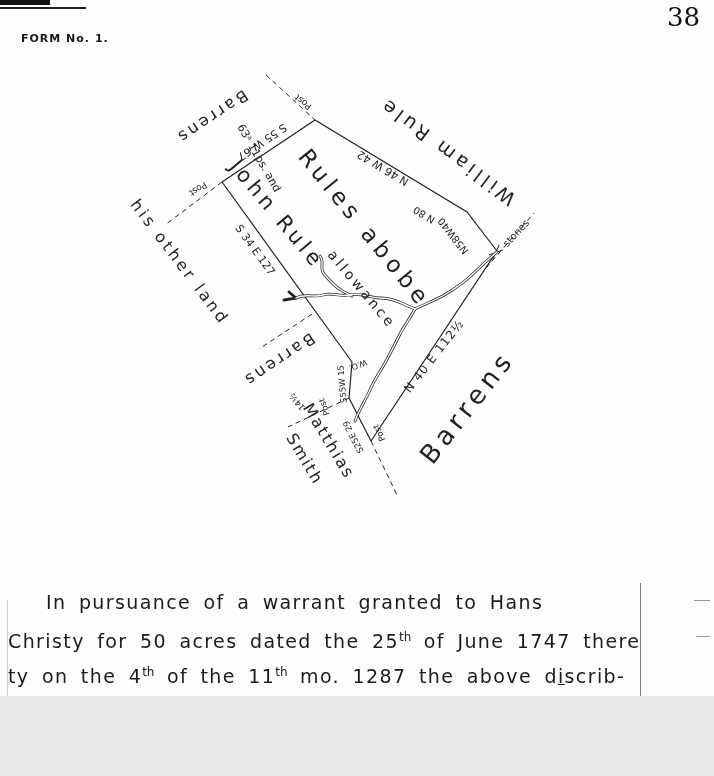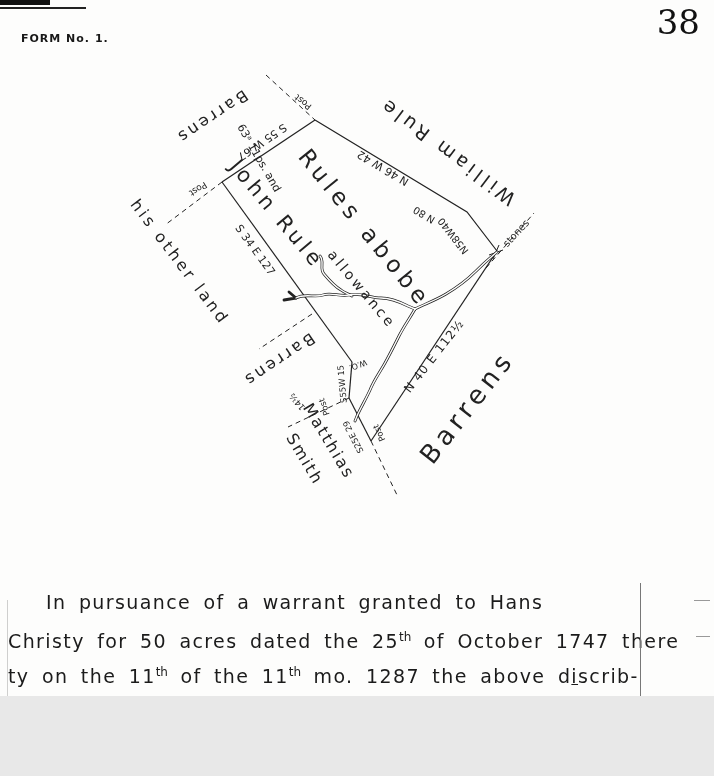--- a/index.html
+++ b/index.html
@@ -4,21 +4,21 @@
 <style>
   html,body{margin:0;padding:0;background:#e8e8e8;}
   #page{position:relative;width:714px;height:696px;background:#fdfdfc;overflow:hidden;
         font-family:"DejaVu Sans","Liberation Sans",sans-serif;color:#1c1c1c;}
   
   #corner-bar{position:absolute;left:0;top:0;width:50px;height:5px;background:#111;}
   #corner-line{position:absolute;left:0;top:7px;width:86px;height:2px;background:#222;}
   #form-no{position:absolute;left:21px;top:32px;font-size:11px;font-weight:bold;
            letter-spacing:1px;color:#181818;}
   #page-number{position:absolute;right:14px;top:2px;font-family:"DejaVu Serif","Liberation Serif",serif;
-           font-size:34px;color:#111;}
+           font-size:26px;color:#111;}
   
   .plat-label{position:absolute;white-space:nowrap;color:#222;transform-origin:center center;}
   .big{letter-spacing:5px;}
   
   #paragraph{position:absolute;left:8px;top:585px;width:660px;font-size:19px;
              letter-spacing:1.4px;word-spacing:5px;color:#1b1b1b;}
   .para-line{height:35px;line-height:35px;white-space:nowrap;}
   .para-line:first-child{padding-left:38px;}
   .sup{font-size:12px;vertical-align:super;letter-spacing:0;}
   .u{text-decoration:underline;}
@@ -98,22 +98,22 @@
   <div class="plat-label" style="left:305px;top:459px;font-size:16px;letter-spacing:2px;transform:translate(-50%,-50%) rotate(59deg);">Smith</div>
   <div class="plat-label" style="left:358px;top:365px;font-size:8px;transform:translate(-50%,-50%) rotate(160deg);">W.O.</div>
   <div class="plat-label" style="left:342px;top:384px;font-size:8.5px;transform:translate(-50%,-50%) rotate(265deg);">S55W 15</div>
   <div class="plat-label" style="left:297px;top:402px;font-size:8.5px;transform:translate(-50%,-50%) rotate(230deg);">14½</div>
   <div class="plat-label" style="left:324px;top:407px;font-size:8.5px;transform:translate(-50%,-50%) rotate(250deg);">Post</div>
   <div class="plat-label" style="left:353px;top:437px;font-size:8.5px;transform:translate(-50%,-50%) rotate(243deg);">S25E 29</div>
   <div class="plat-label" style="left:379px;top:433px;font-size:8.5px;transform:translate(-50%,-50%) rotate(245deg);">Post</div>
 
   <div id="paragraph">
       <div class="para-line"><span>In pursuance of a warrant granted to Hans</span></div>
-      <div class="para-line"><span>Christy for 50 acres dated the 25</span><span class="sup">th</span><span> of October 1747 there</span></div>
-      <div class="para-line"><span>ty on the 11</span><span class="sup">th</span><span> of the 11</span><span class="sup">th</span><span> mo. 1287 the above d</span><span class="u">i</span><span>scrib-</span></div>
+      <div class="para-line"><span>Christy for 50 acres dated the 25</span><span class="sup">th</span><span> of June 1747 there</span></div>
+      <div class="para-line"><span>ty on the 4</span><span class="sup">th</span><span> of the 11</span><span class="sup">th</span><span> mo. 1287 the above d</span><span class="u">i</span><span>scrib-</span></div>
       <div class="para-line"><span>York County</span></div>
     </div>
 
   <div id="rule-right"></div>
   <div id="rule-left"></div>
   <div id="rule-bottom"></div>
   <div class="margin-dash" style="left:694px;top:600px;width:16px;"></div>
   <div class="margin-dash" style="left:696px;top:636px;width:14px;"></div>
   <div class="margin-dash" style="left:688px;top:745px;width:20px;"></div>
 

